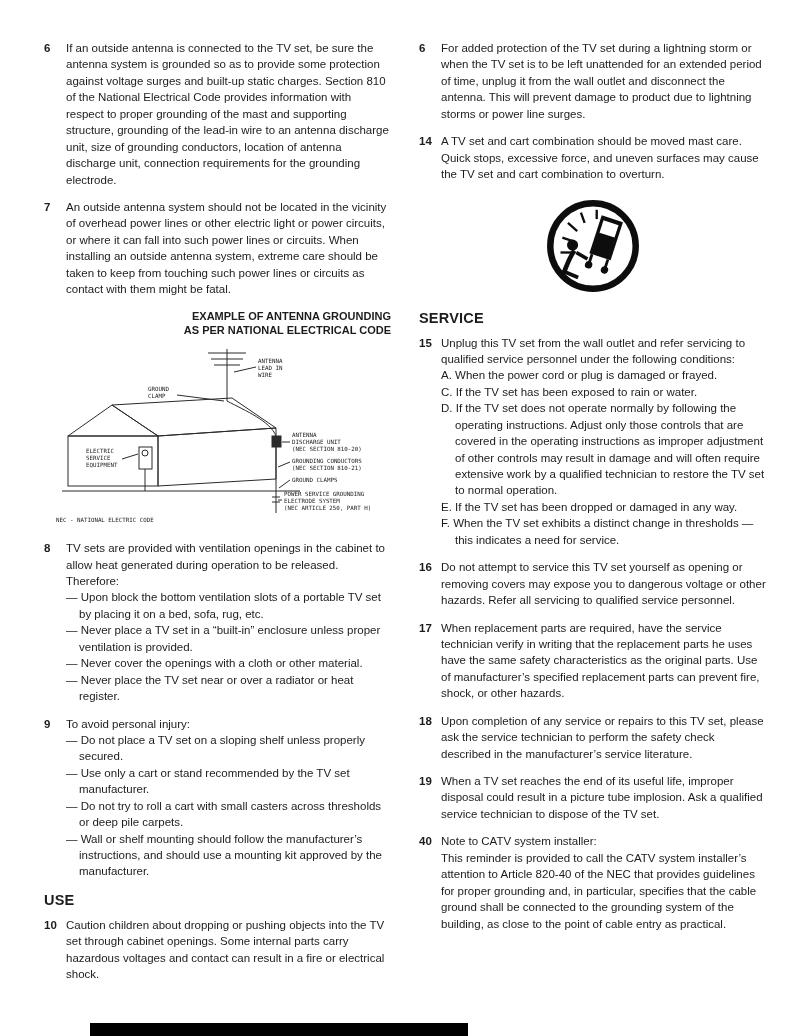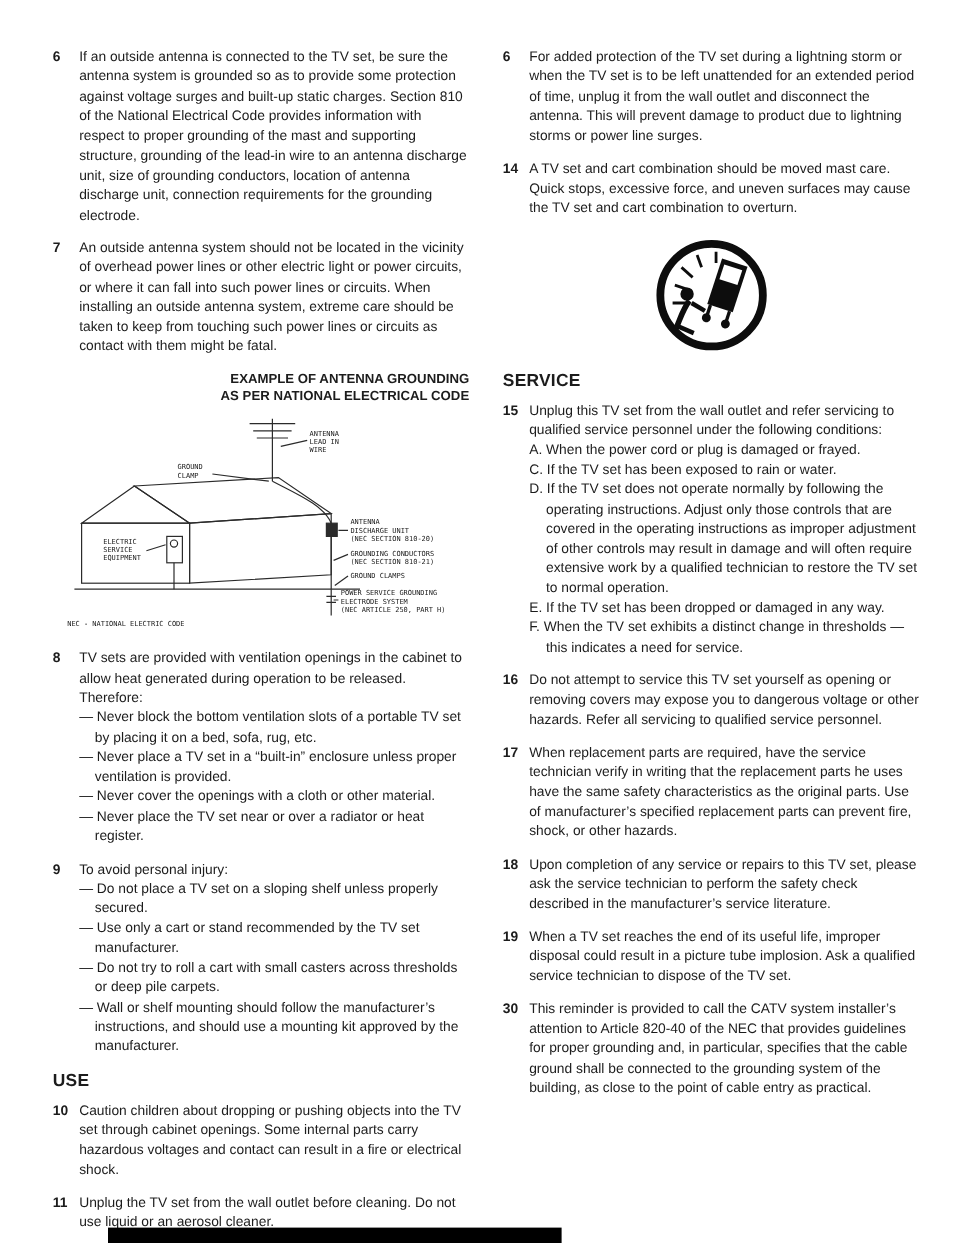--- a/index.html
+++ b/index.html
@@ -107,21 +107,21 @@
           <text x="42" y="126">EQUIPMENT</text>
           <text x="12" y="181">NEC - NATIONAL ELECTRIC CODE</text>
         </g>
       </svg>
     </div>
 
     <div class="item">
       <div class="num">8</div>
       <div class="txt">
         <div>TV sets are provided with ventilation openings in the cabinet to allow heat generated during operation to be released. Therefore:</div>
-        <div class="bullet">— Never block the bottom ventilation slots of a portable TV set by placing it on a bed, sofa, rug, etc.</div>
+        <div class="bullet">— Upon block the bottom ventilation slots of a portable TV set by placing it on a bed, sofa, rug, etc.</div>
         <div class="bullet">— Never place a TV set in a “built-in” enclosure unless proper ventilation is provided.</div>
         <div class="bullet">— Never cover the openings with a cloth or other material.</div>
         <div class="bullet">— Never place the TV set near or over a radiator or heat register.</div>
       </div>
     </div>
 
     <div class="item">
       <div class="num">9</div>
       <div class="txt">
         <div>To avoid personal injury:</div>
@@ -132,24 +132,20 @@
       </div>
     </div>
 
     <div class="heading">USE</div>
 
     <div class="item">
       <div class="num">10</div>
       <div class="txt">Caution children about dropping or pushing objects into the TV set through cabinet openings. Some internal parts carry hazardous voltages and contact can result in a fire or electrical shock.</div>
     </div>
 
-    <div class="item">
-      <div class="num">11</div>
-      <div class="txt">Unplug the TV set from the wall outlet before cleaning. Do not use liquid or an aerosol cleaner.</div>
-    </div>
 
   </div>
 
   <div class="col">
 
     <div class="item">
       <div class="num">6</div>
       <div class="txt">For added protection of the TV set during a lightning storm or when the TV set is to be left unattended for an extended period of time, unplug it from the wall outlet and disconnect the antenna. This will prevent damage to product due to lightning storms or power line surges.</div>
     </div>
 
@@ -213,22 +209,23 @@
       <div class="num">18</div>
       <div class="txt">Upon completion of any service or repairs to this TV set, please ask the service technician to perform the safety check described in the manufacturer’s service literature.</div>
     </div>
 
     <div class="item">
       <div class="num">19</div>
       <div class="txt">When a TV set reaches the end of its useful life, improper disposal could result in a picture tube implosion. Ask a qualified service technician to dispose of the TV set.</div>
     </div>
 
     <div class="item">
-      <div class="num">30</div>
-      <div class="txt">
+      <div class="num">40</div>
+      <div class="txt">
+        <div>Note to CATV system installer:</div>
         <div>This reminder is provided to call the CATV system installer’s attention to Article 820-40 of the NEC that provides guidelines for proper grounding and, in particular, specifies that the cable ground shall be connected to the grounding system of the building, as close to the point of cable entry as practical.</div>
       </div>
     </div>
 
   </div>
 </div>
 
 <div class="bottom-bar"></div>
 
 </body></html>

